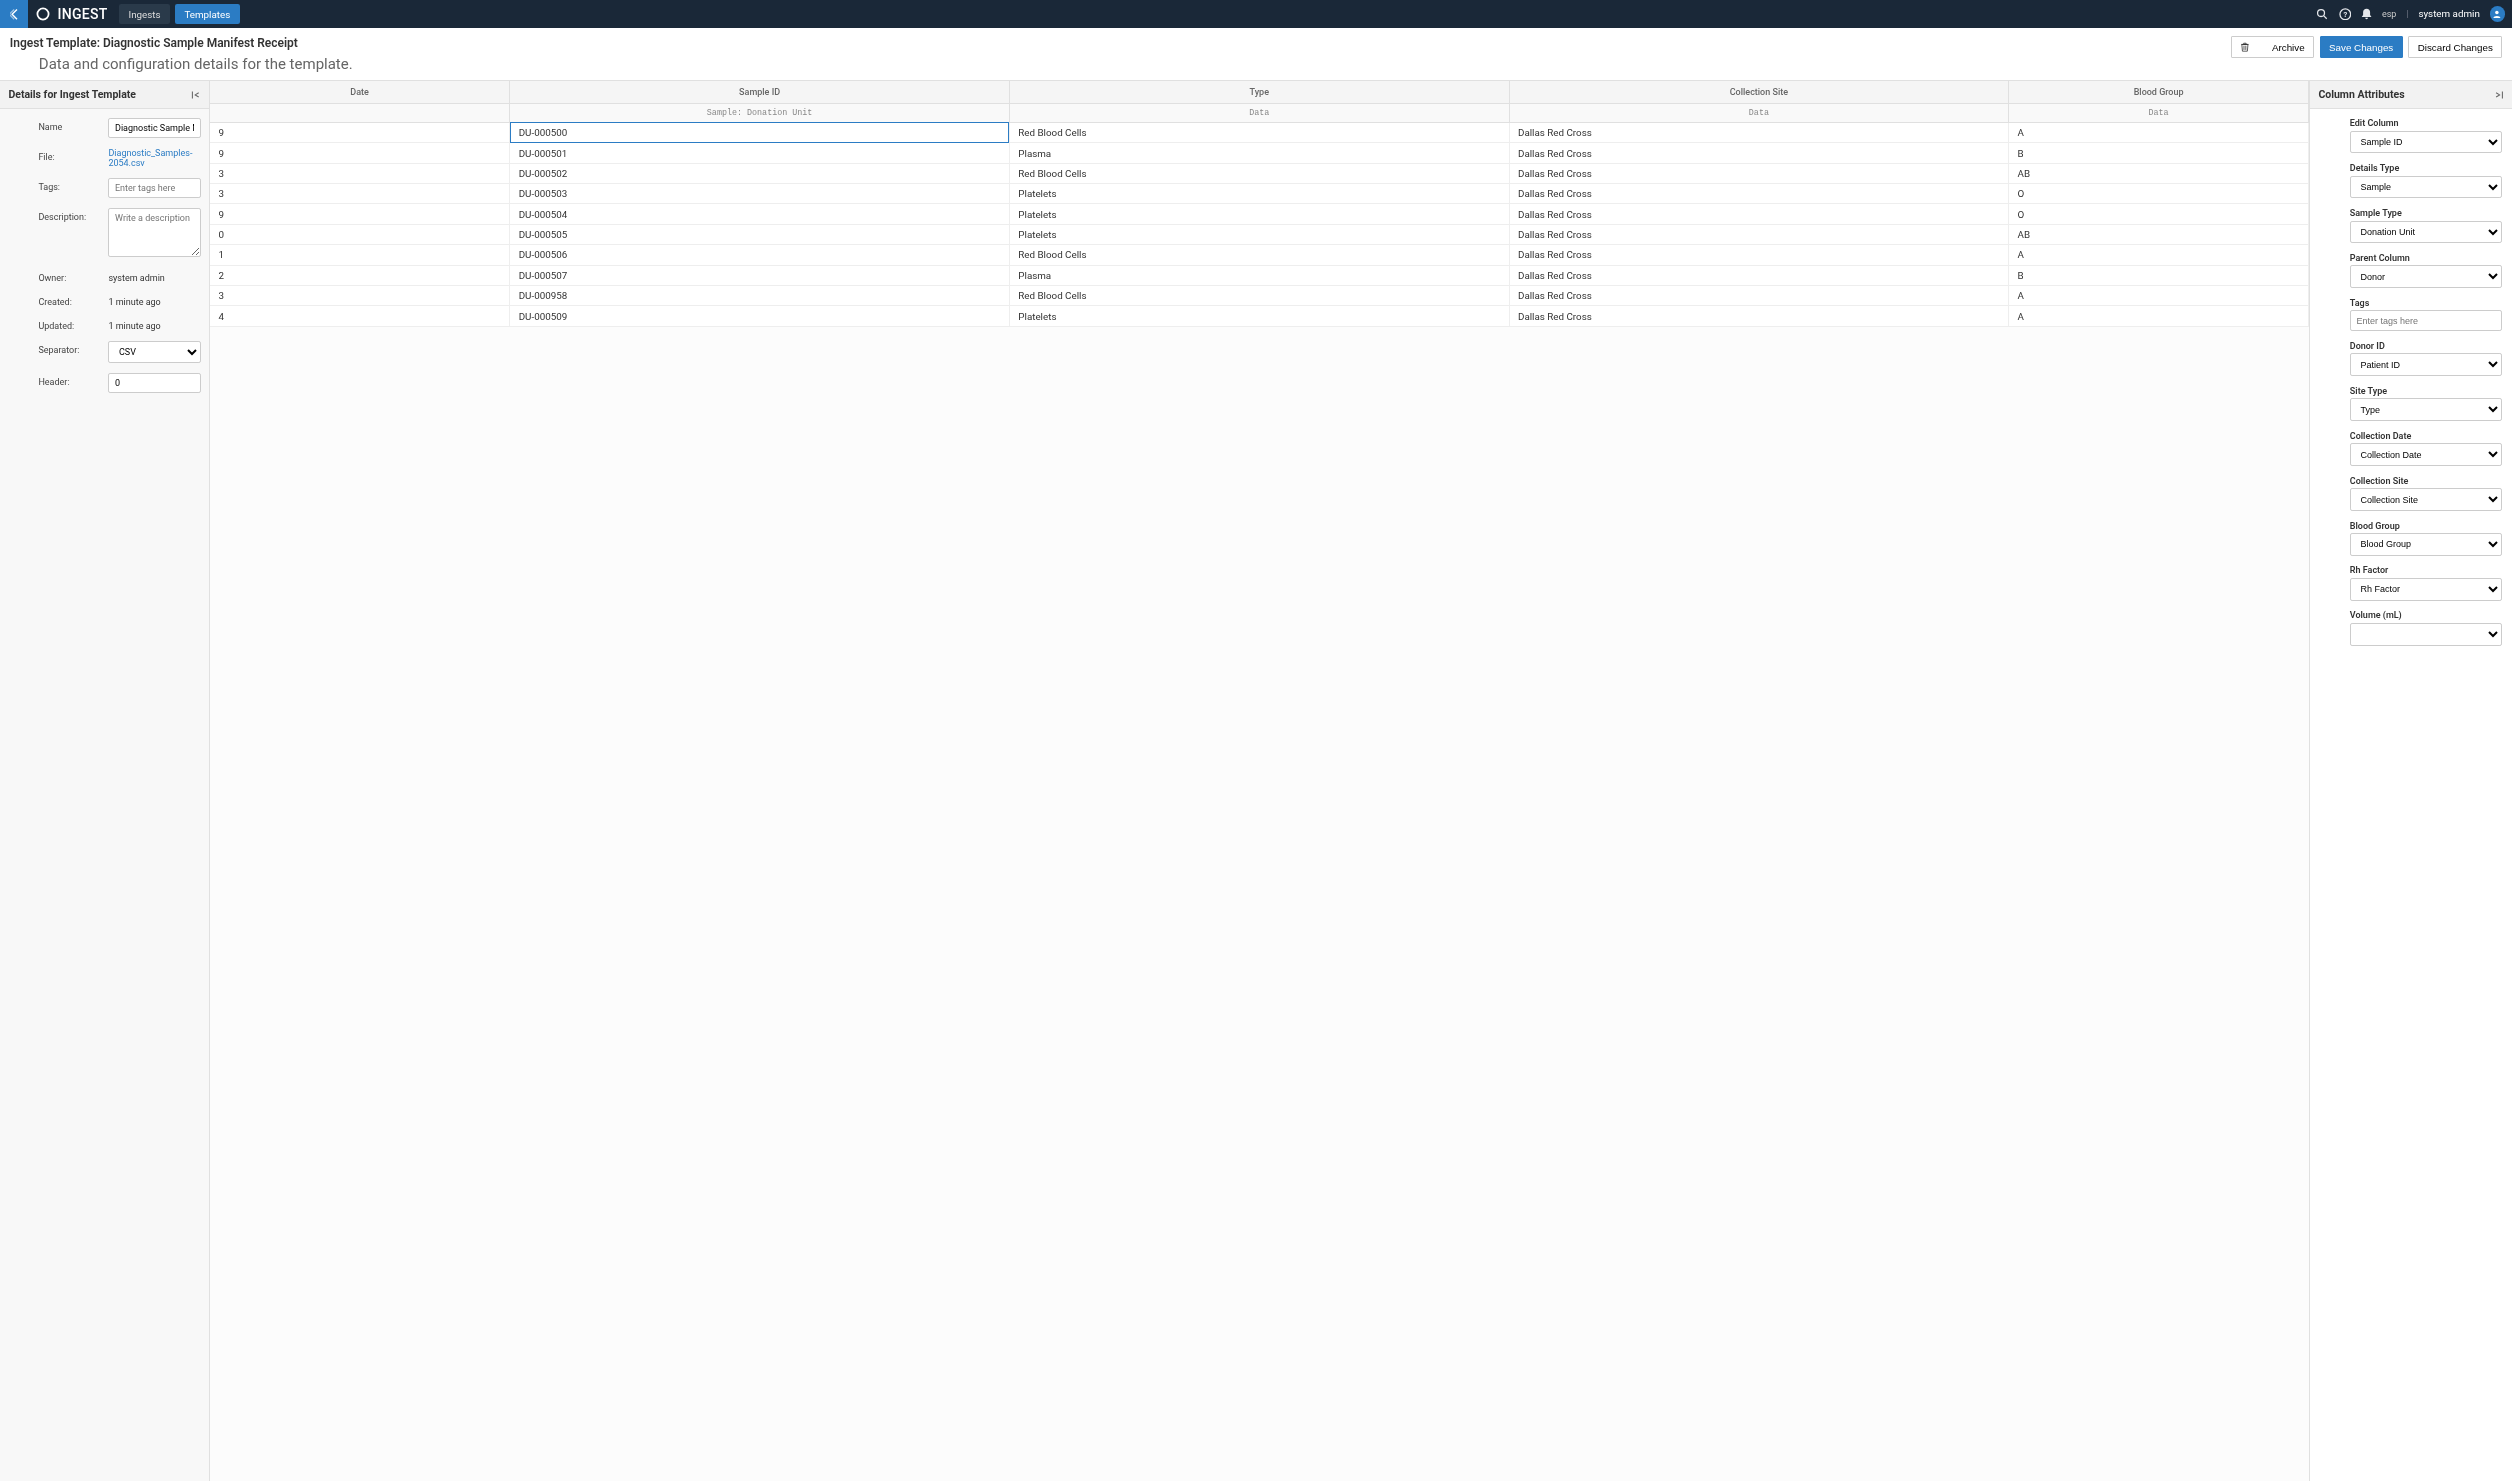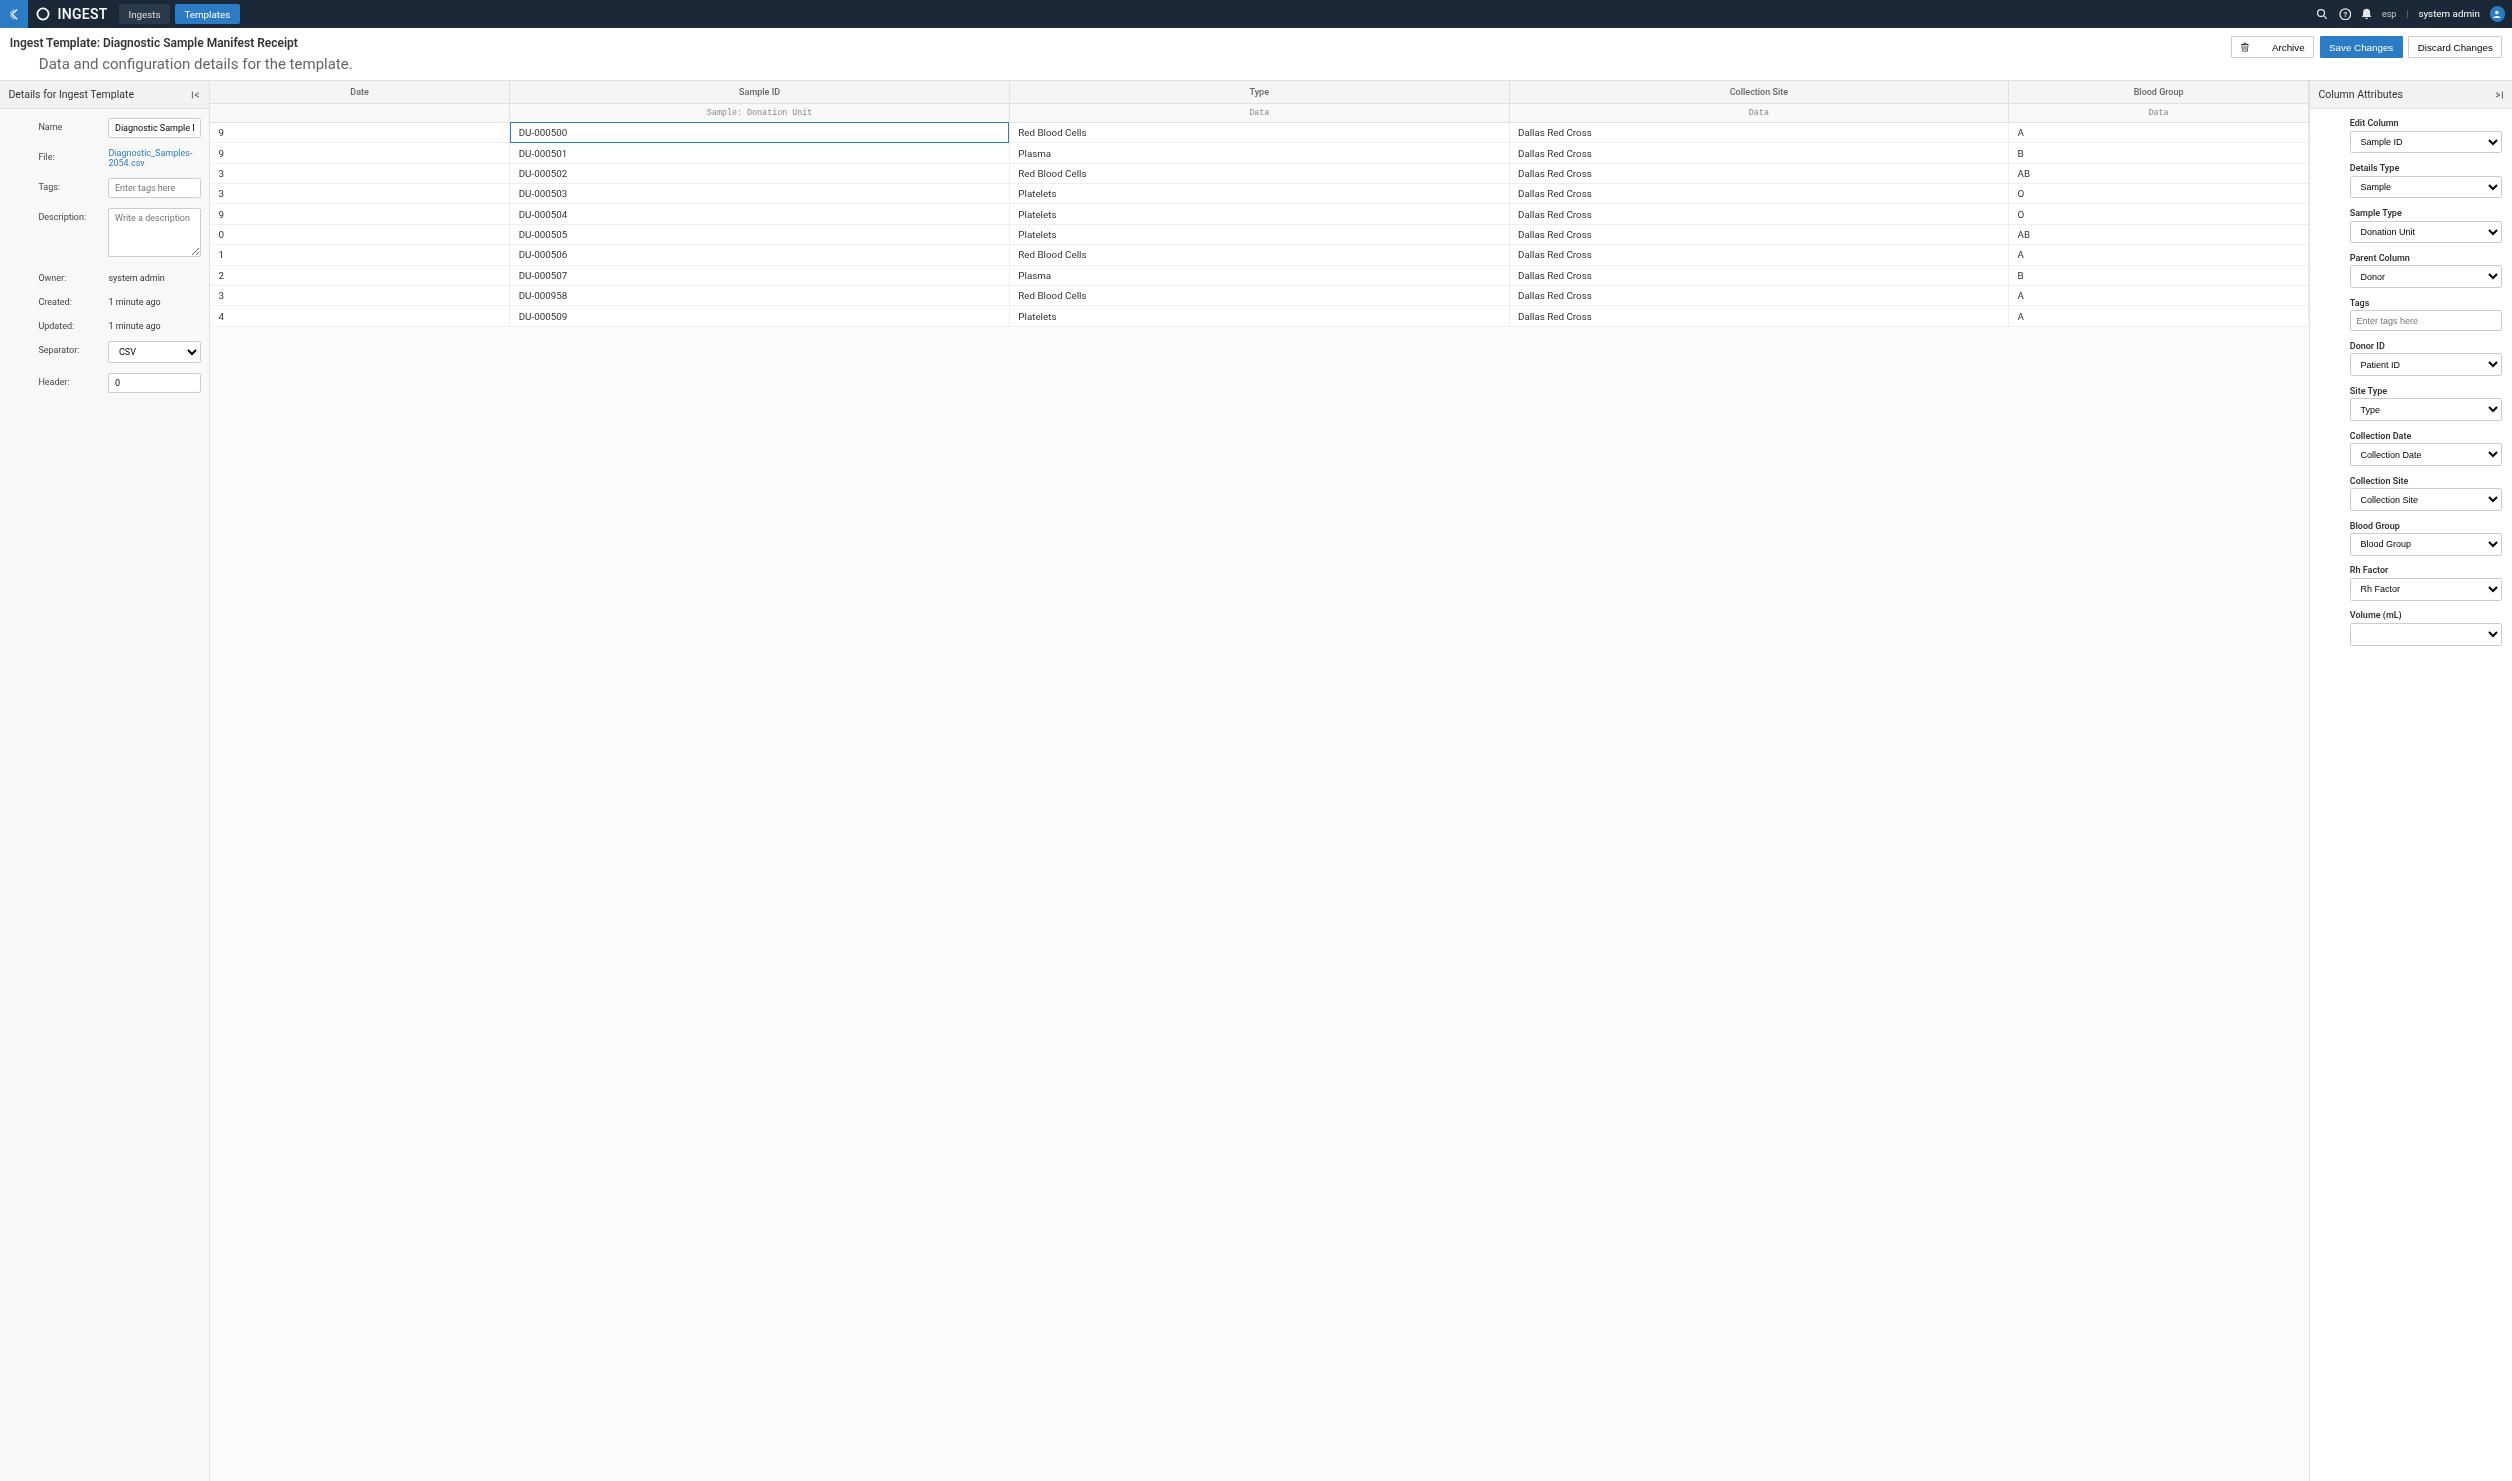--- a/index.html
+++ b/index.html
@@ -150,21 +150,21 @@
 .left-panel {
   width: 210px;
   border-right: 0.7px solid #e0e0e0;
   background: #f8f8f8;
   display: flex;
   flex-direction: column;
   flex-shrink: 0;
 }
 .panel-header {
   padding: 7px 8.4px;
-  font-weight: 400;
+  font-weight: 700;
   font-size: 10.5px;
   border-bottom: 0.7px solid #e0e0e0;
   background: #f2f2f2;
   display: flex;
   justify-content: space-between;
   align-items: center;
 }
 .collapse-icon {
   cursor: pointer;
   color: #666;

